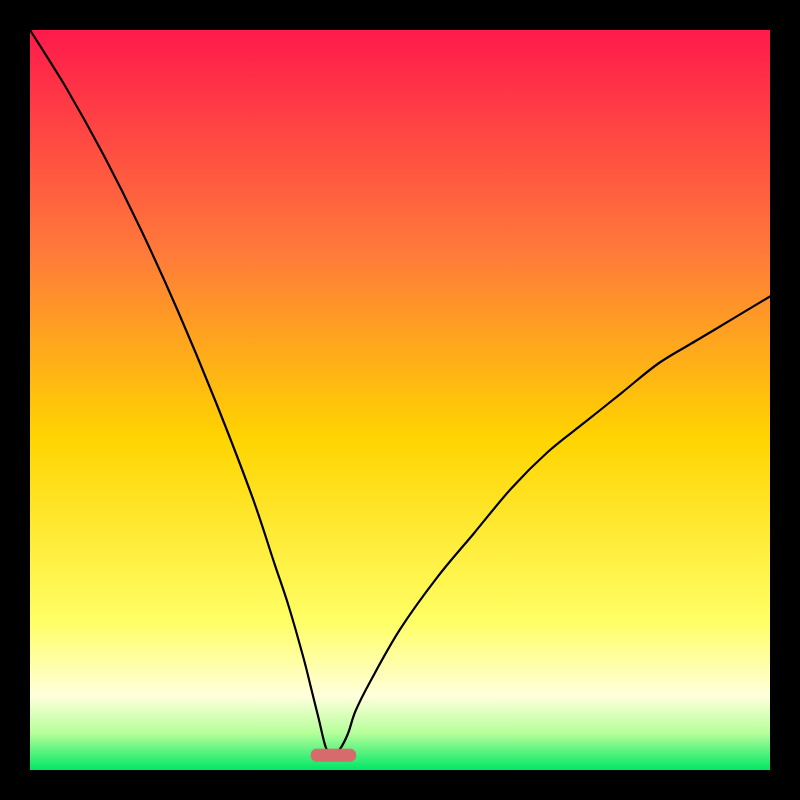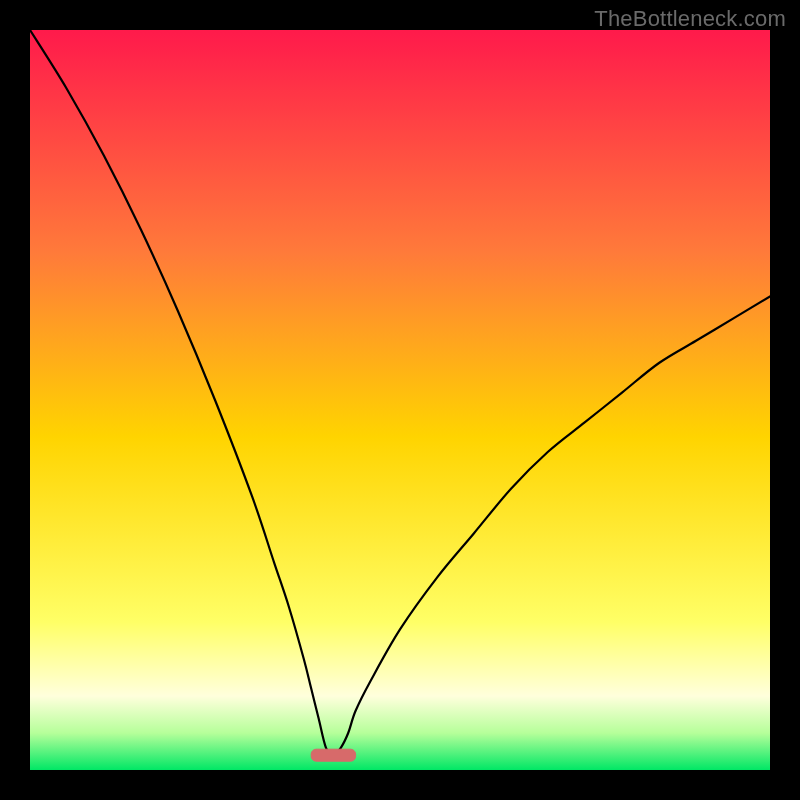--- a/index.html
+++ b/index.html
@@ -46,21 +46,20 @@
   .marker {
     fill: #d76a6a;
     stroke: #d76a6a;
   }
 </style>
 </head>
 <body>
 
 <div class="frame">
 
-  <div class="watermark">TheBottleneck.com</div>
 
   <div class="plot">
     <svg id="chart-svg" width="740" height="740" viewBox="0 0 740 740">
       <defs>
         <linearGradient id="bg-grad" x1="0" y1="0" x2="0" y2="1">
           <stop id="g0" offset="0%" stop-color="#ff1a4b"></stop>
           <stop id="g1" offset="30%" stop-color="#ff7a3a"></stop>
           <stop id="g2" offset="55%" stop-color="#ffd400"></stop>
           <stop id="g3" offset="80%" stop-color="#ffff66"></stop>
           <stop id="g4" offset="90%" stop-color="#ffffdc"></stop>

